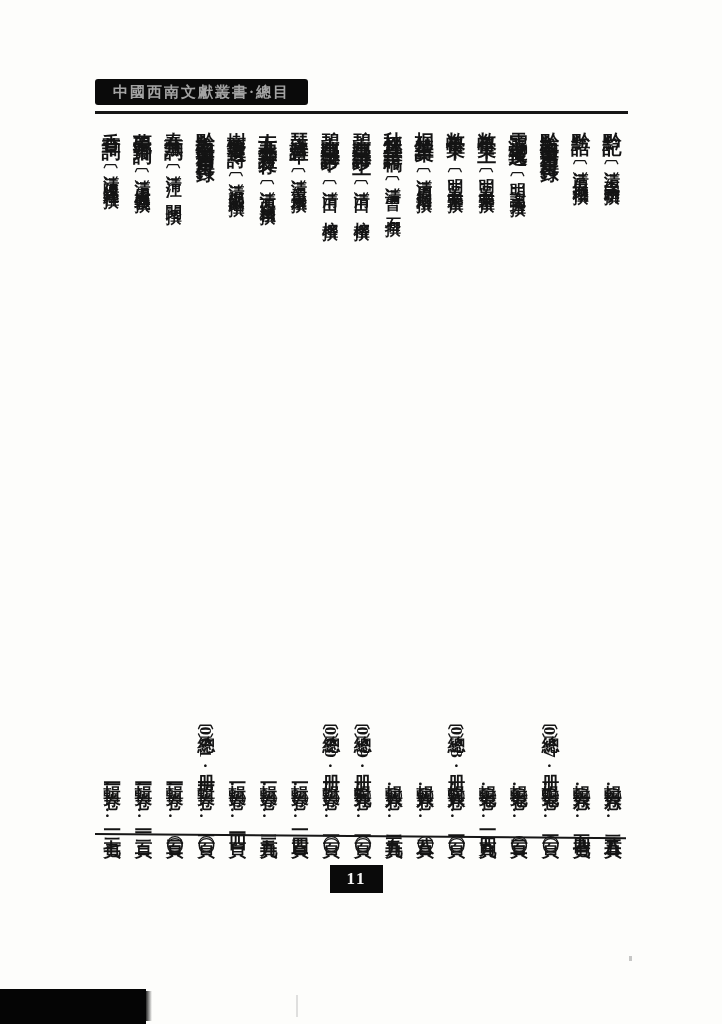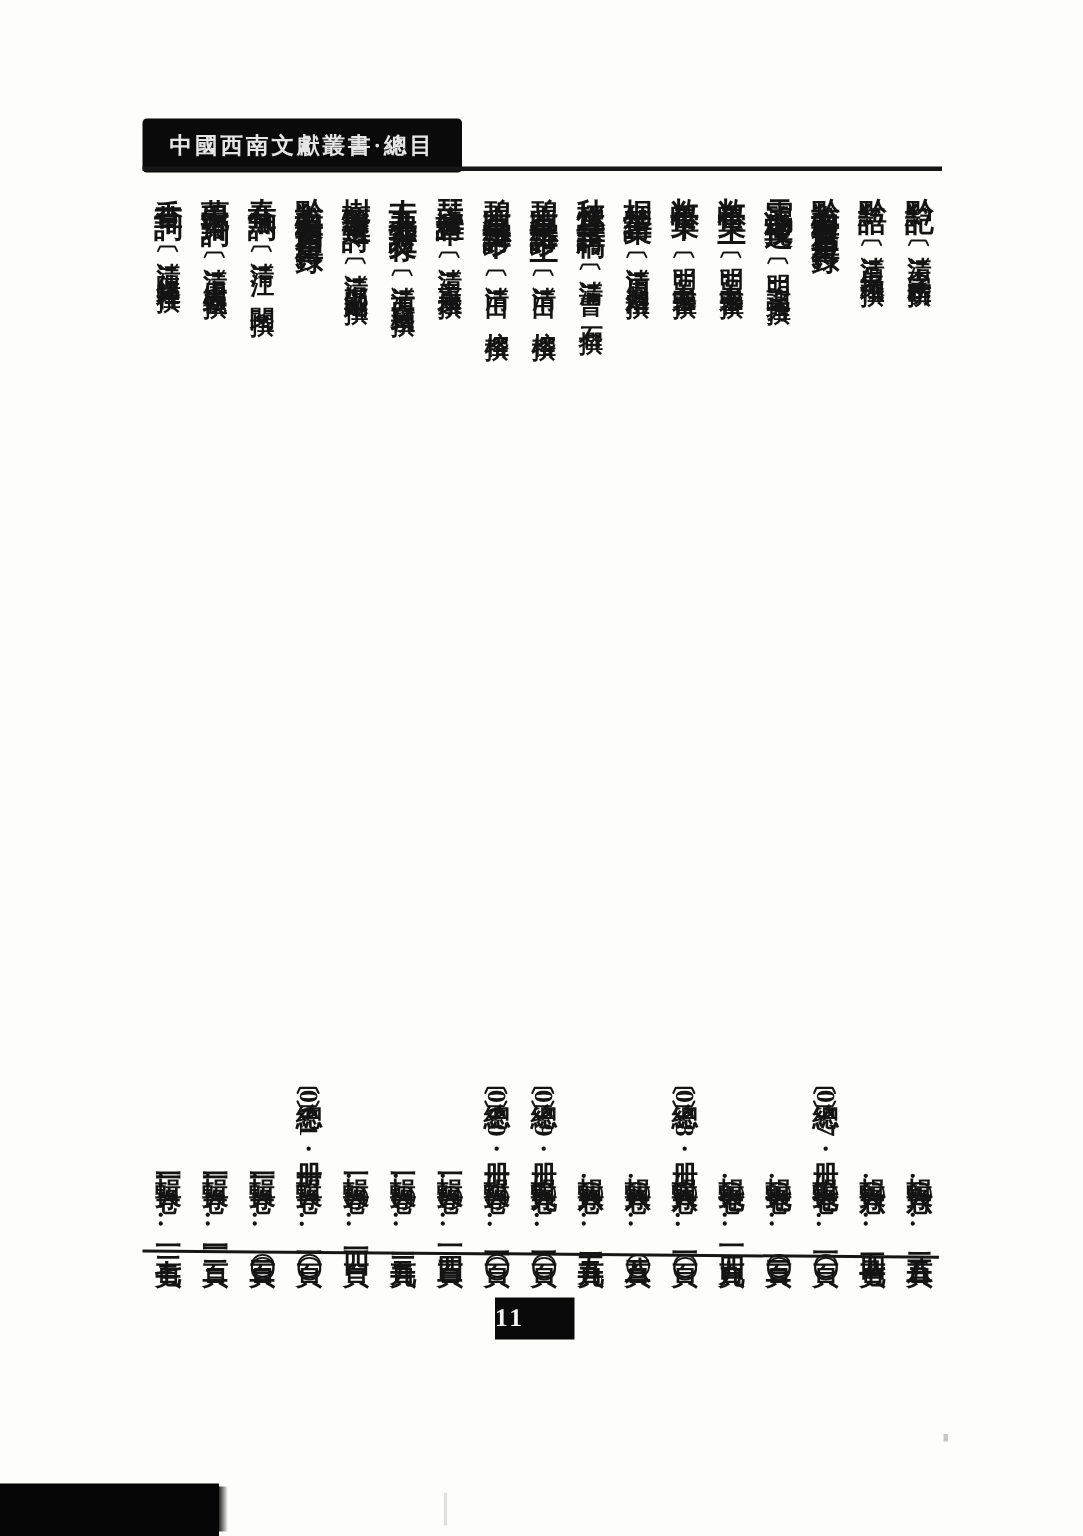--- a/index.html
+++ b/index.html
@@ -12,23 +12,23 @@
   .page {
     position: relative;
     width: 722px; height: 1024px;
     background: #fdfdfb;
     color: #141414;
   }
   
   .header-badge {
     position: absolute;
     left: 95px; top: 79px;
-    width: 213px; height: 36px;
+    width: 213px; height: 26px;
     background: #0a0a0a;
-    color: #e5e5e5;
+    color: #a3a3a3;
     display: flex; align-items: center; justify-content: center;
     font-size: 15px; font-weight: bold;
     letter-spacing: 2px;
     border-radius: 3px;
   }
   .rule-top {
     position: absolute;
     left: 95px; top: 111px;
     width: 533px; height: 3px;
     background: #161616;
@@ -76,21 +76,21 @@
     letter-spacing: 2.5px;
     line-height: 31.3px;
   }
   
   .page-badge {
     position: absolute;
     left: 330px; top: 865px;
     width: 53px; height: 28px;
     background: #0a0a0a;
     color: #f5f5f5;
-    display: flex; align-items: center; justify-content: flex-start;
+    display: flex; align-items: center; justify-content: center;
     font-size: 17px; font-weight: bold;
     letter-spacing: 2px;
   }
   
   .corner-block {
     position: absolute;
     left: 0; top: 989px;
     width: 146px; height: 35px;
     background: #050505;
   }

